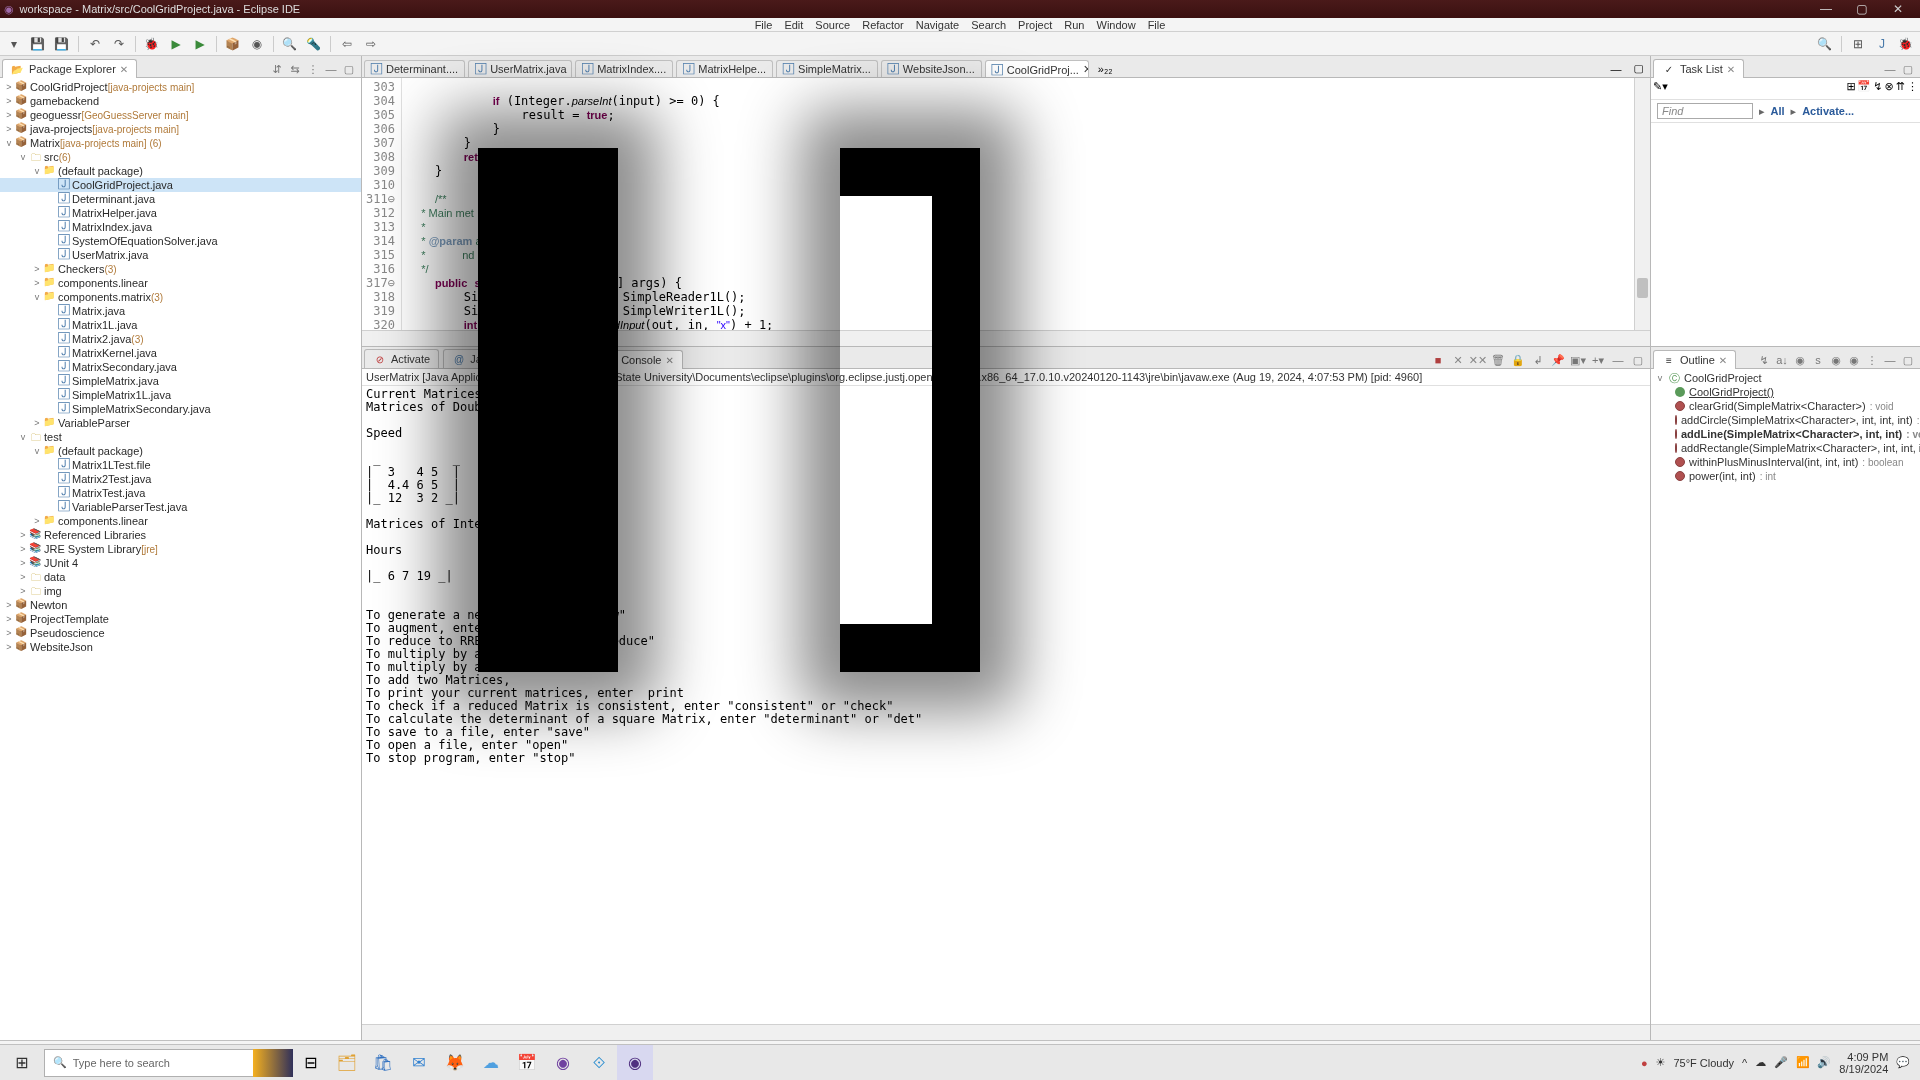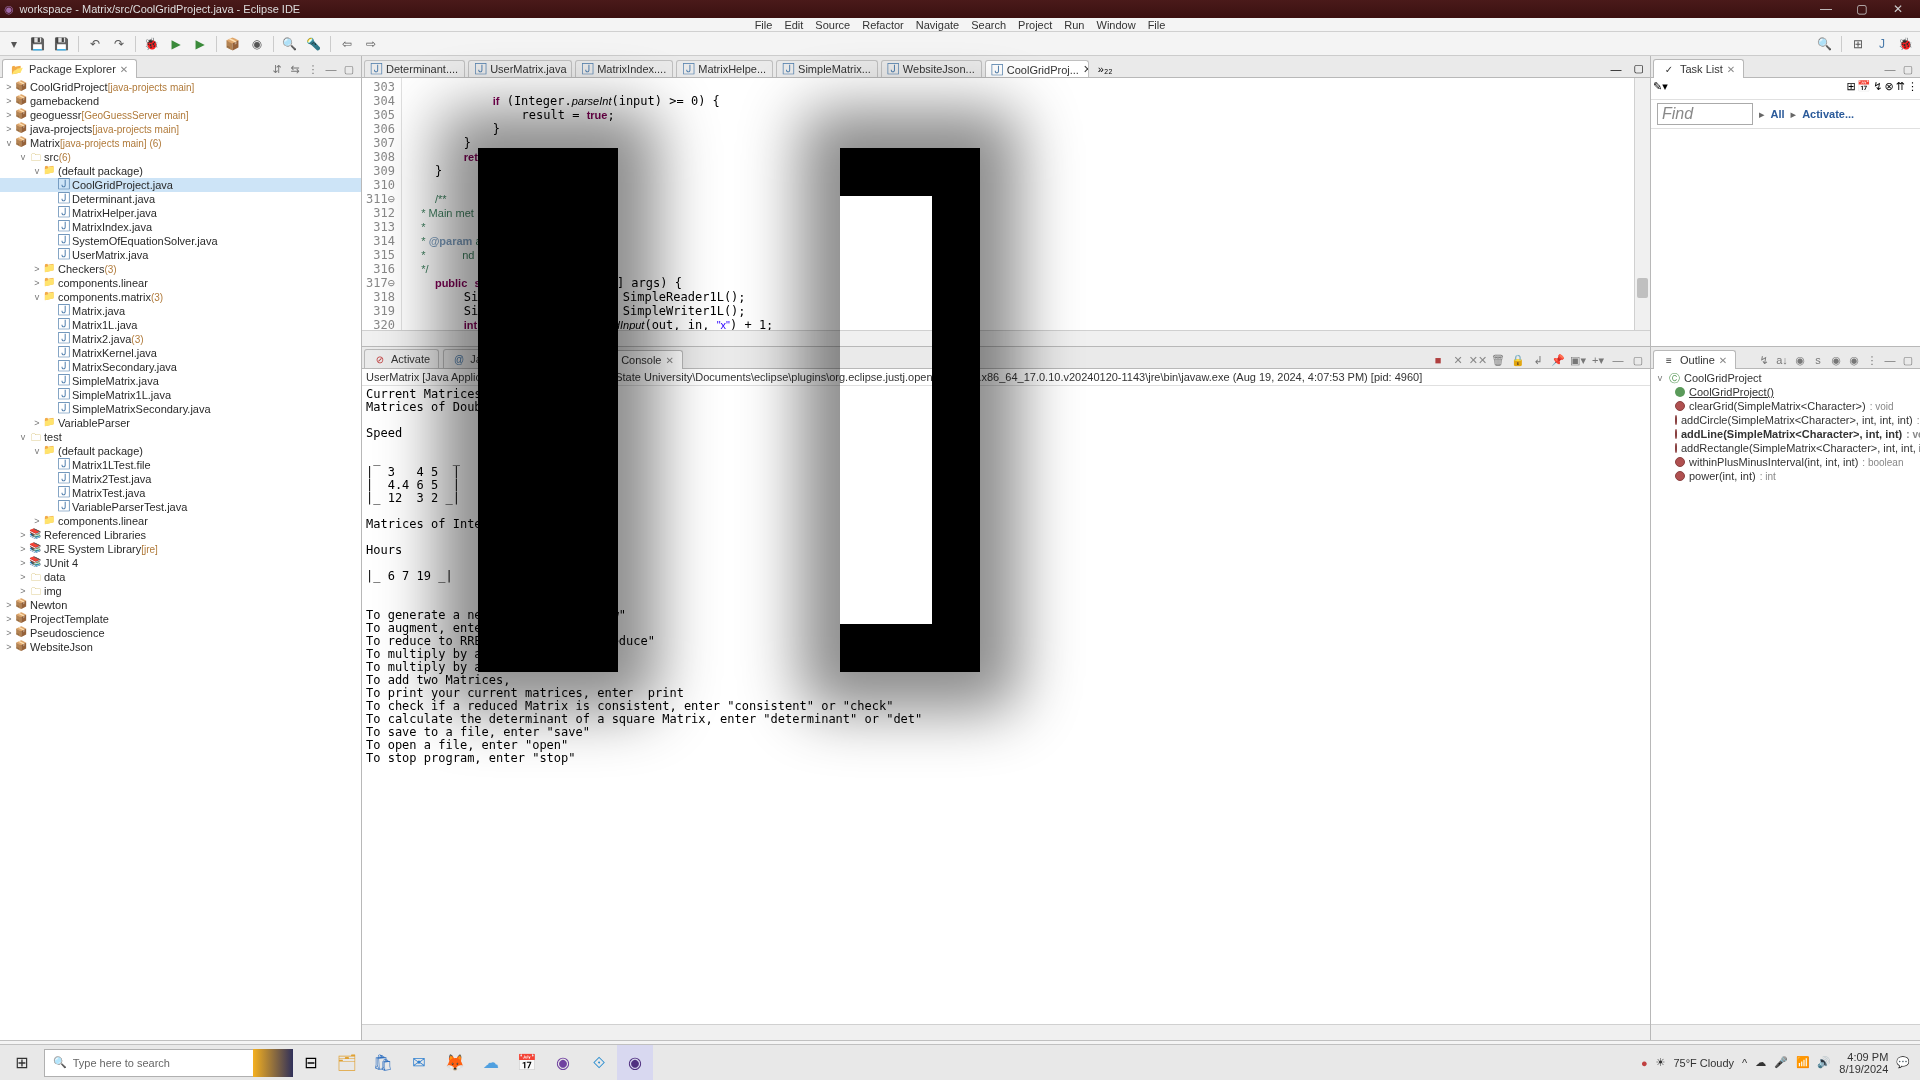--- a/index.html
+++ b/index.html
@@ -52,21 +52,21 @@
 .ctag { color: #7f9fbf; font-weight: bold; }
 .scroll-h { height: 16px; background: #f0f0f0; border-top: 1px solid #d0d0d0; }
 .console-header { font-size: 11px; color: #333; padding: 2px 4px; border-bottom: 1px solid #e0e0e0; white-space: nowrap; overflow: hidden; text-overflow: ellipsis; }
 .console-body { flex: 1; padding: 2px 4px; font-family: Consolas, monospace; font-size: 12px; line-height: 13px; white-space: pre; color: #000; overflow: auto; }
 .outline-body { flex: 1; padding: 2px; color: #333; overflow: auto; }
 .out-row { display: flex; align-items: center; height: 14px; gap: 4px; white-space: nowrap; }
 .m-green { width: 10px; height: 10px; border-radius: 50%; background: #5a9a5a; display: inline-block; }
 .m-red { width: 10px; height: 10px; border-radius: 50%; background: #b05050; display: inline-block; border: 1px solid #884040; box-sizing: border-box; }
 .ret { color: #888; font-size: 10px; }
 .find-bar { display: flex; align-items: center; gap: 6px; padding: 3px 6px; border-bottom: 1px solid #e0e0e0; }
-.find-bar input { flex: 1; max-width: 96px; font-size: 16px; padding: 1px 4px; border: 1px solid #aaa; background: #fff; }
+.find-bar input { flex: 1; max-width: 96px; font-size: 11px; padding: 1px 4px; border: 1px solid #aaa; background: #fff; }
 .find-bar input::placeholder { color: #888; font-style: italic; }
 .find-bar .lk { color: #2a5a9a; cursor: default; font-weight: bold; }
 .taskbar { position: absolute; bottom: 0; left: 0; right: 0; height: 36px; background: #e8e8e8; border-top: 1px solid #c0c0c0; display: flex; align-items: center; }
 .taskbar .start { width: 44px; height: 36px; display: flex; align-items: center; justify-content: center; font-size: 16px; color: #333; }
 .taskbar .search { height: 28px; width: 210px; background: #fff; border: 1px solid #b0b0b0; display: flex; align-items: center; gap: 6px; padding: 0 8px; color: #666; }
 .taskbar .tbicon { width: 36px; height: 36px; display: flex; align-items: center; justify-content: center; font-size: 16px; }
 .taskbar .spacer { flex: 1; }
 .taskbar .tray { display: flex; align-items: center; gap: 8px; padding-right: 10px; color: #333; font-size: 11px; }
 .taskbar .clock { text-align: right; line-height: 12px; }
 .statusbar { height: 18px; background: #f4f4f4; border-top: 1px solid #c0c0c0; }

